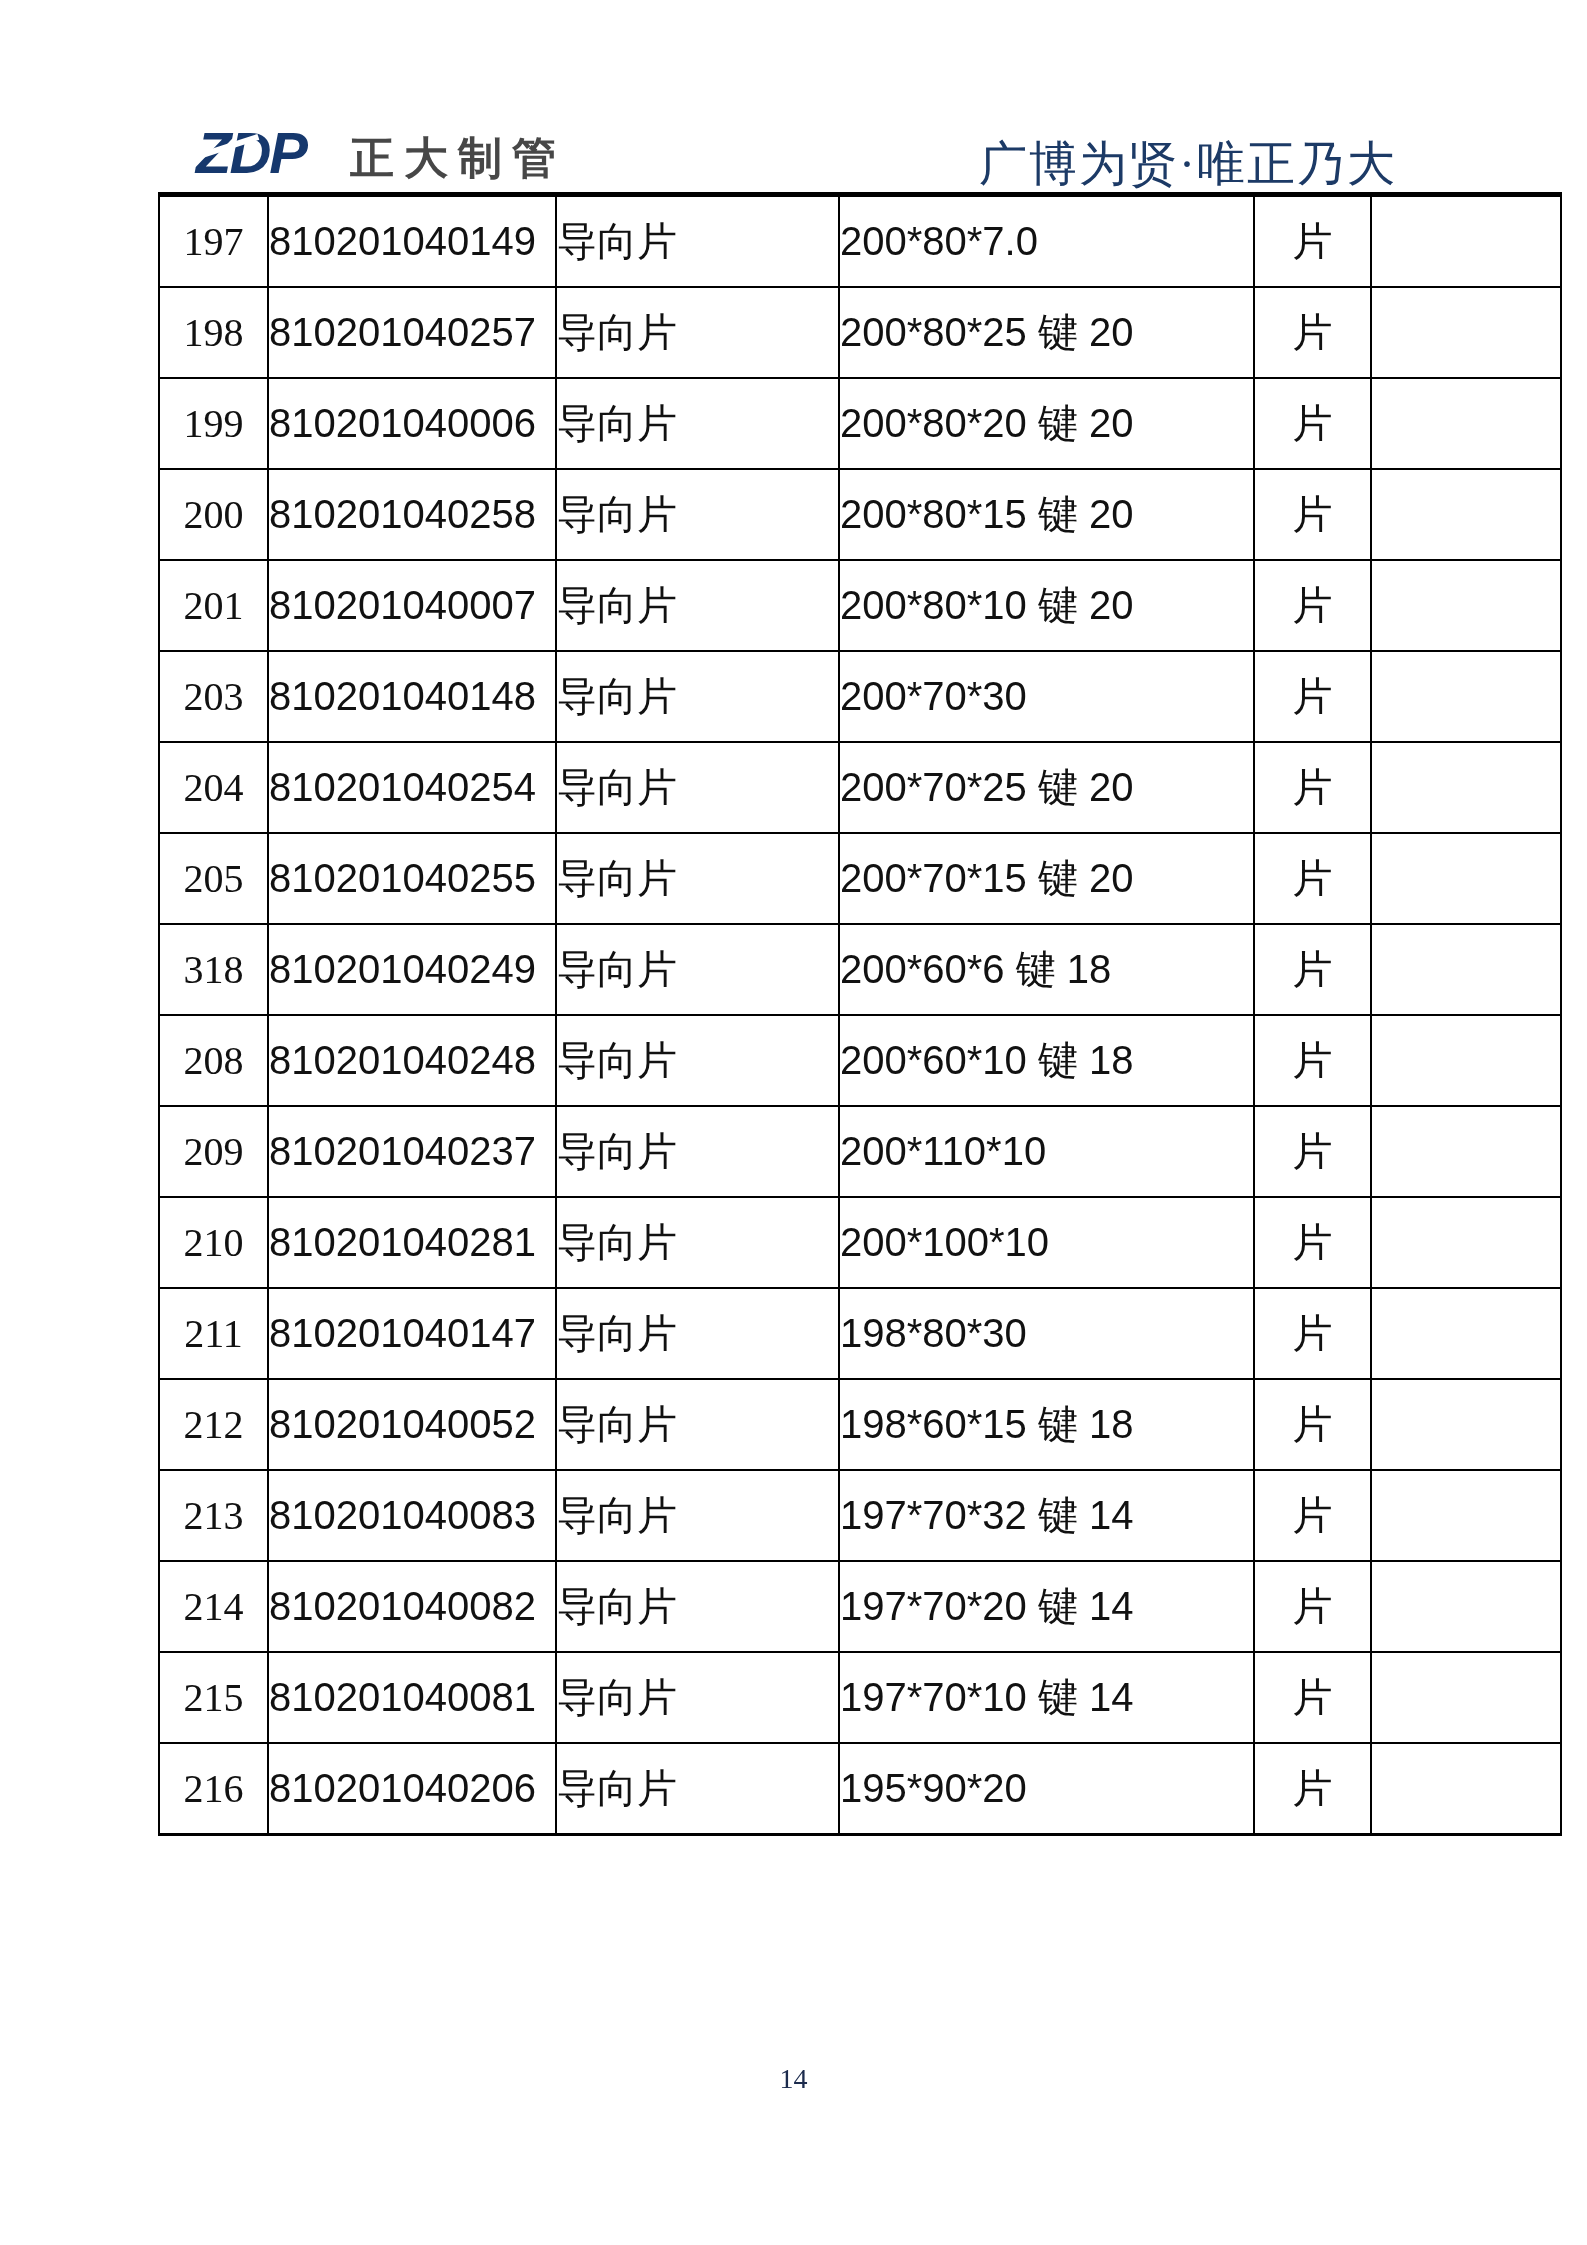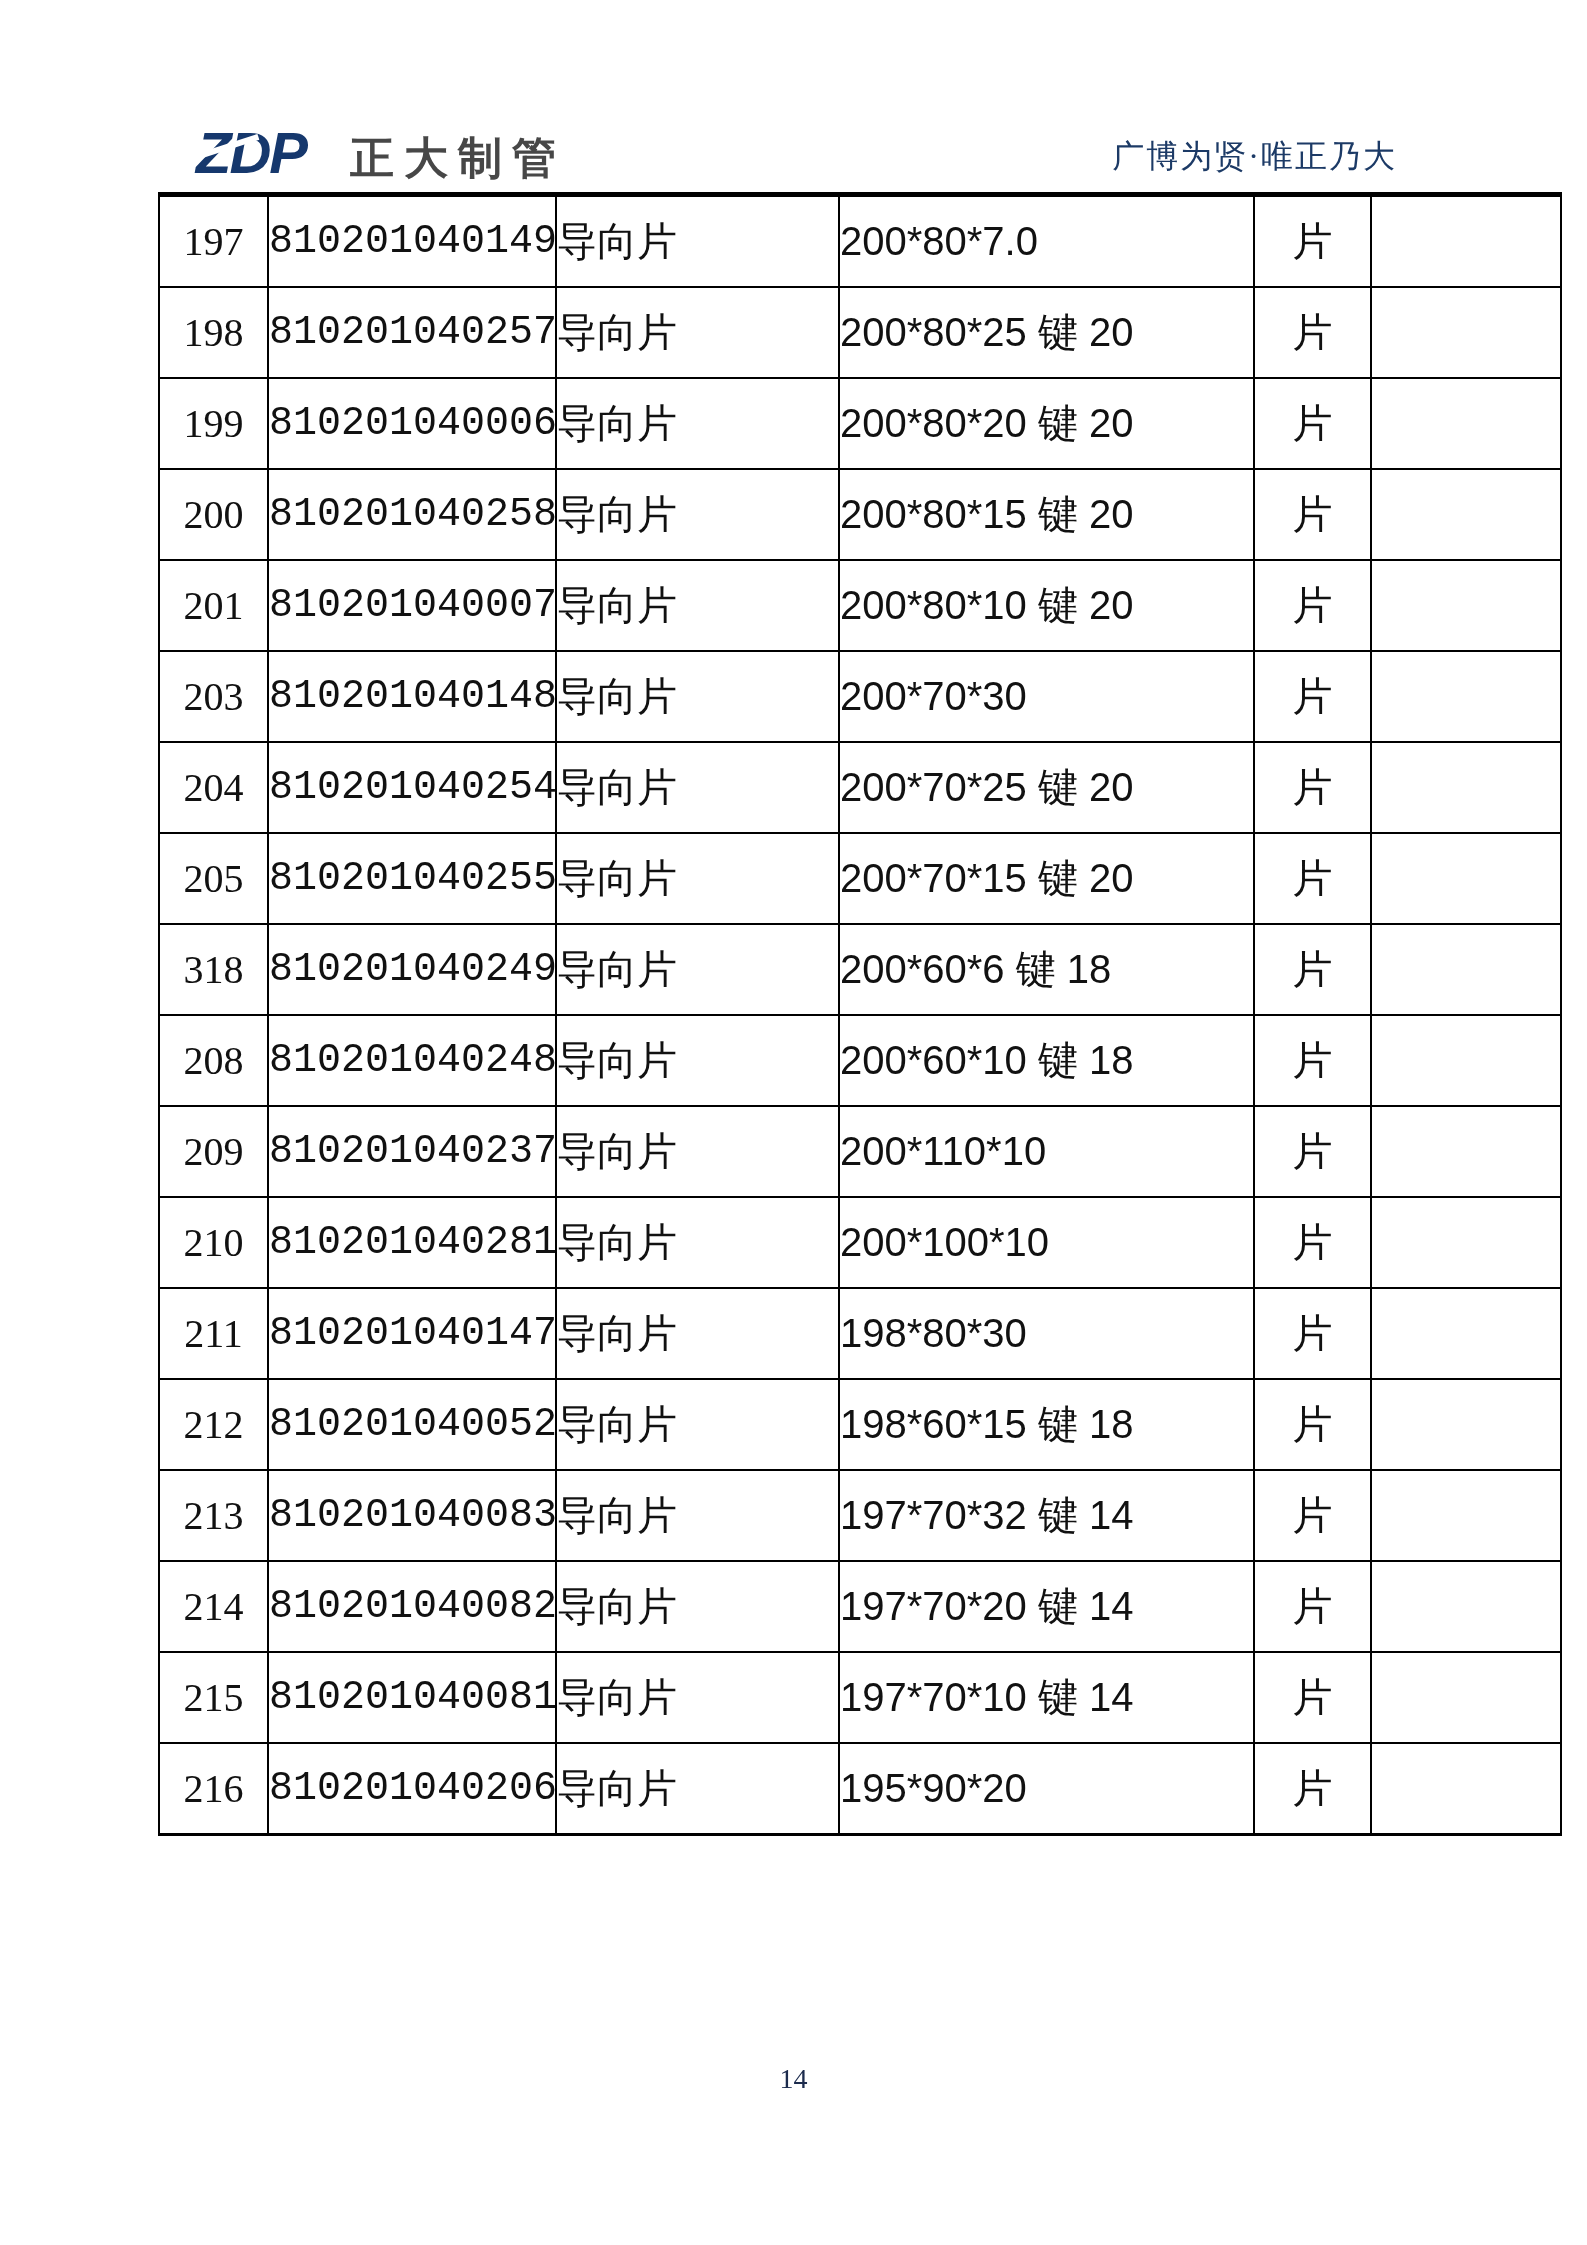--- a/index.html
+++ b/index.html
@@ -33,21 +33,21 @@
   }
   .logo-company {
     margin-left: 44px;
     font-family: "DejaVu Sans", sans-serif;
     font-weight: 800; font-size: 44px; letter-spacing: 10px;
     color: var(--logo_gray, #474747);
   }
   .slogan {
     position: absolute; top: 140px; right: 190px;
     font-family: "Liberation Serif", serif;
-    font-size: 32px; letter-spacing: 2px; line-height: 1;
+    font-size: 48px; letter-spacing: 2px; line-height: 1;
     color: var(--slogan_blue, #1c3a66);
     white-space: nowrap;
   }
 
   
   .parts-table {
     position: absolute; left: 158px; top: 192px;
     width: 1402px;
     border-collapse: collapse; table-layout: fixed;
     border-top: 5px solid #000;
@@ -56,21 +56,21 @@
   .parts-table td {
     border: 2px solid #000;
     height: 89px;
     vertical-align: middle;
     padding: 0;
     white-space: nowrap; overflow: hidden;
     font-size: 40px;
     color: #111111;
   }
   .c-no   { text-align: center; font-family: "Liberation Serif", serif; font-size: 40px; margin-left: 44px; }
-  .c-code { text-align: right; padding-left: 12px; font-family: Liberation Mono, monospace; }
+  .c-code { text-align: left; padding-left: 12px; font-family: Liberation Sans, sans-serif; }
   .c-name { text-align: left; padding-left: 10px; font-family: "DejaVu Sans", sans-serif; font-size: 36px; }
   .c-spec { text-align: left; padding-left: 12px; font-family: "Liberation Sans", sans-serif; }
   .c-unit { text-align: center; font-family: "DejaVu Sans", sans-serif; font-size: 36px; }
   .c-note { }
 
   
   .page-number {
     position: absolute; left: 0; right: 0; top: 2063px;
     text-align: center;
     font-family: "Liberation Serif", serif;

